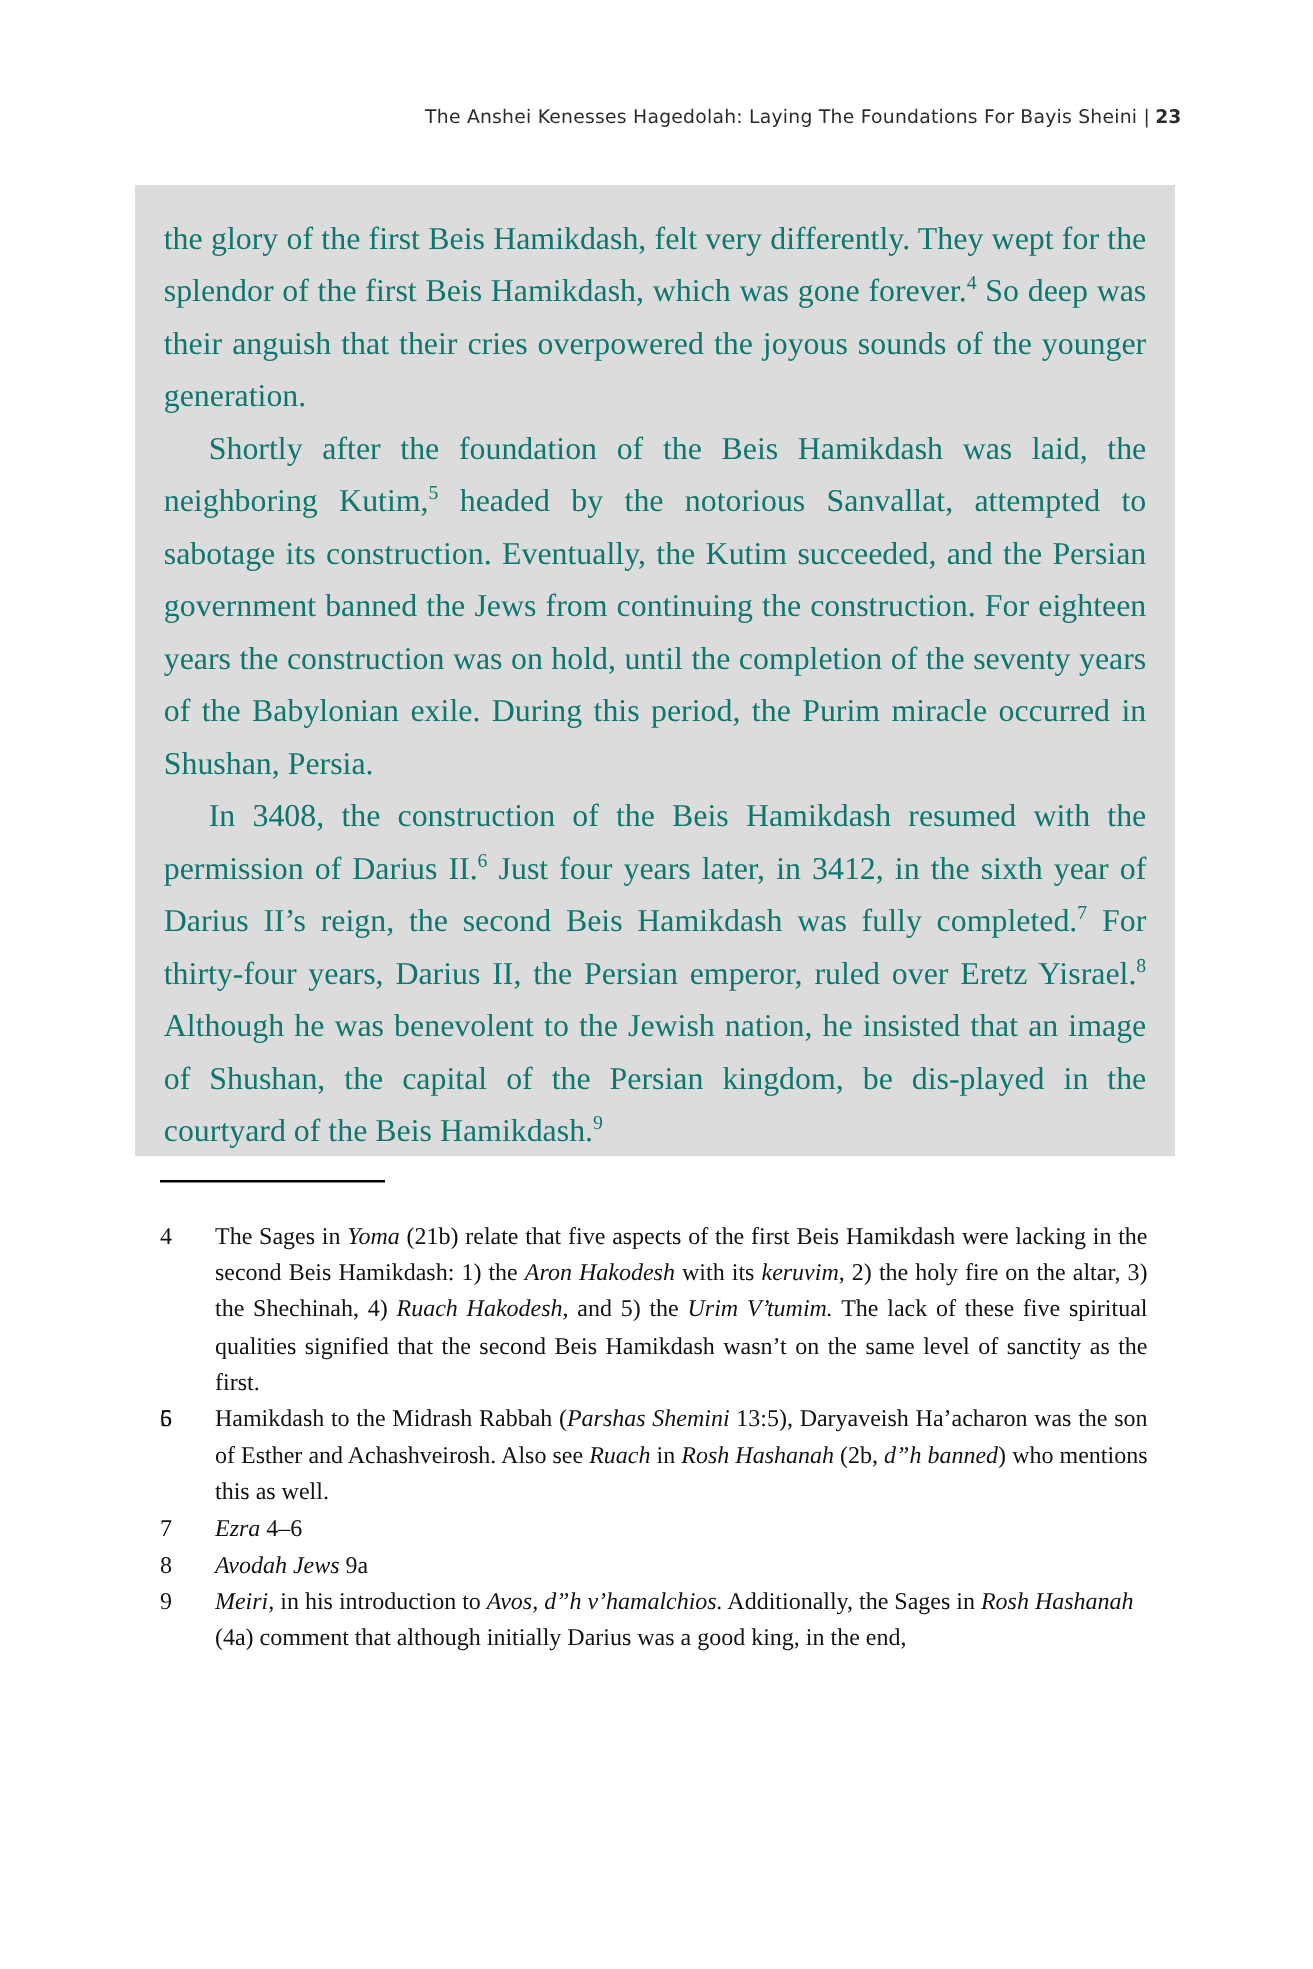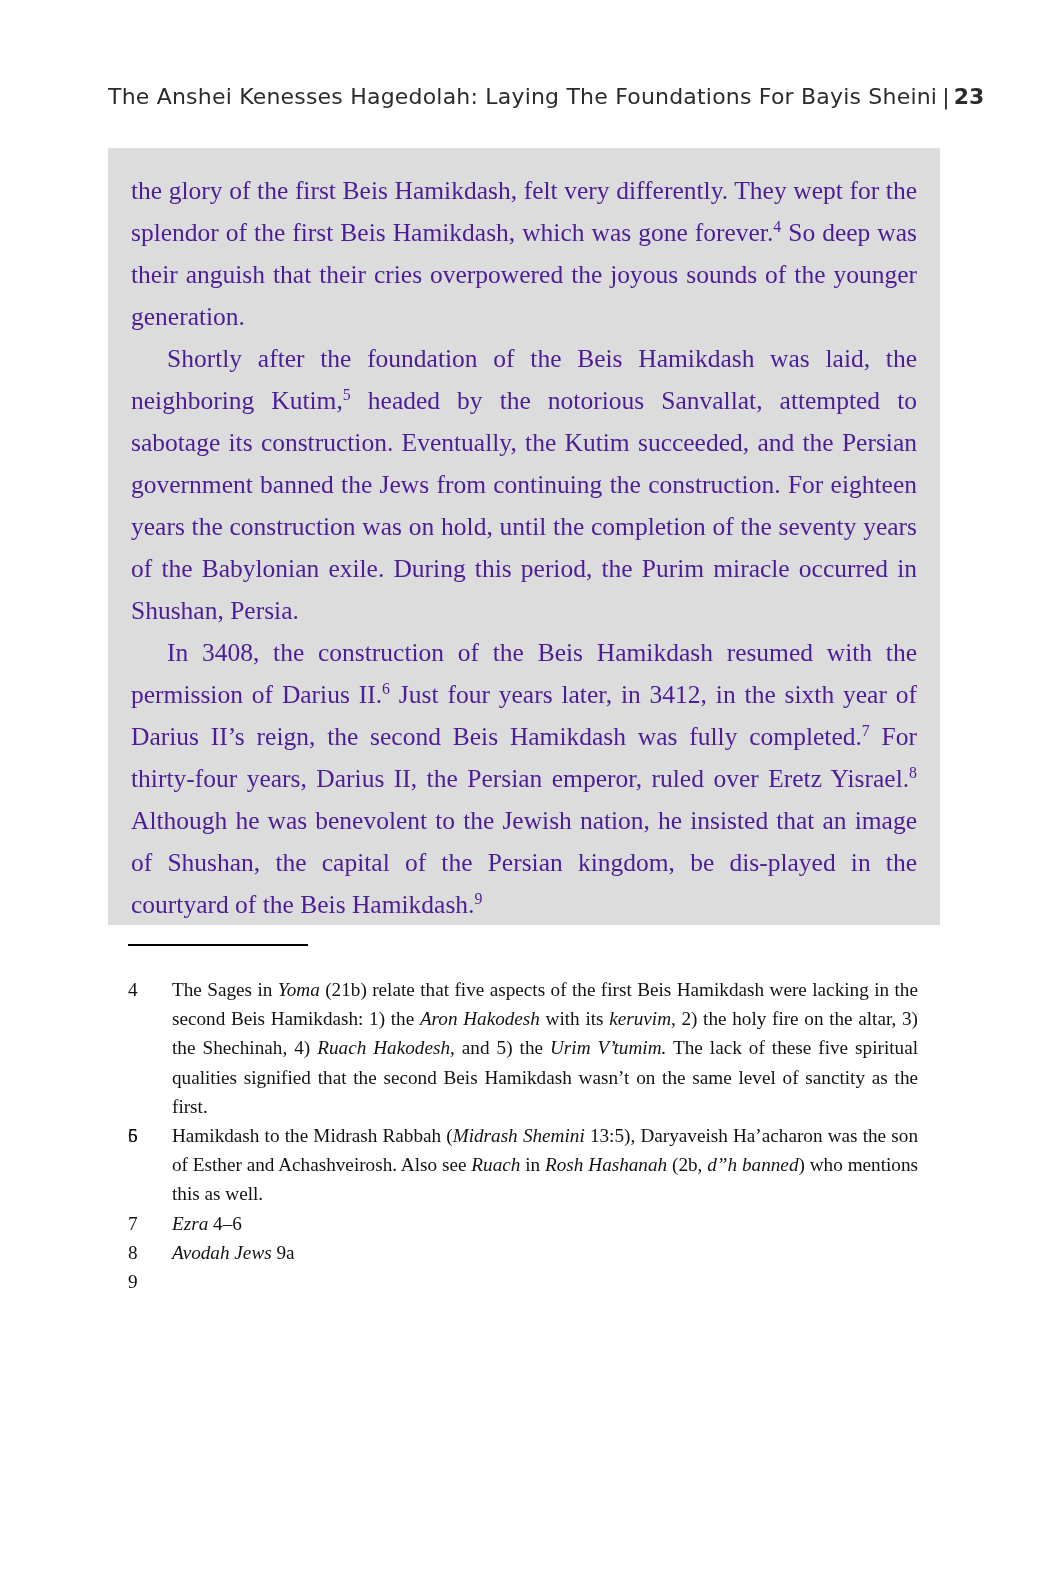--- a/index.html
+++ b/index.html
@@ -15,22 +15,23 @@
     color: #1a1a1a;
     overflow: hidden;
   }
 
   
   #running-header {
     position: absolute;
     left: 108px;
     top: 84px;
     width: 837px;
+    text-align: right;
     font-family: "DejaVu Sans", "Liberation Sans", sans-serif;
-    font-size: 22px;
+    font-size: 15px;
     font-weight: 300;
     letter-spacing: 0.2px;
     color: #2b2b2b;
     white-space: nowrap;
   }
   #running-header .hdr-title { font-weight: 400; }
   #running-header .hdr-sep {
     padding: 0 4px 0 5px;
     font-weight: 400;
     color: #2b2b2b;
@@ -51,21 +52,21 @@
     box-sizing: border-box;
     padding: 22px 23px 0 23px;
   }
   #shaded-body .body-para {
     margin: 0;
     font-size: 25.5px;
     line-height: 42px;
     text-align: justify;
     text-justify: inter-word;
     hyphens: manual;
-    color: #4c1d95;
+    color: #0f766e;
   }
   #shaded-body .body-para.indented { text-indent: 36px; }
   #shaded-body .body-para .fn-ref {
     font-size: 0.62em;
     vertical-align: super;
     line-height: 0;
   }
 
   
   #footnote-rule {
@@ -117,17 +118,17 @@
     <p class="body-para"><span>the glory of the first Beis Hamikdash, felt very differently. They wept for the splendor of the first Beis Hamikdash, which was gone forever.</span><sup class="fn-ref">4</sup><span> So deep was their anguish that their cries overpowered the joyous sounds of the younger generation.</span></p>
     <p class="body-para indented"><span>Shortly after the foundation of the Beis Hamikdash was laid, the neighboring Kutim,</span><sup class="fn-ref">5</sup><span> headed by the notorious Sanvallat, attempted to sabotage its construction. Eventually, the Kutim succeeded, and the Persian government banned the Jews from continuing the construction. For eighteen years the construction was on hold, until the completion of the seventy years of the Babylonian exile. During this period, the Purim miracle occurred in Shushan, Persia.</span></p>
     <p class="body-para indented"><span>In 3408, the construction of the Beis Hamikdash resumed with the permission of Darius II.</span><sup class="fn-ref">6</sup><span> Just four years later, in 3412, in the sixth year of Darius II’s reign, the second Beis Hamikdash was fully completed.</span><sup class="fn-ref">7</sup><span> For thirty-four years, Darius II, the Persian emperor, ruled over Eretz Yisrael.</span><sup class="fn-ref">8</sup><span> Although he was benevolent to the Jewish nation, he insisted that an image of Shushan, the capital of the Persian kingdom, be dis-played in the courtyard of the Beis Hamikdash.</span><sup class="fn-ref">9</sup></p>
   </div>
 
 <div id="footnote-rule"></div>
 
 <div id="footnotes">
     <div class="footnote-item"><span class="footnote-number">4</span><span class="footnote-text"><span>The Sages in </span><i>Yoma</i><span> (21b) relate that five aspects of the first Beis Hamikdash were lacking in the second Beis Hamikdash: 1) the </span><i>Aron Hakodesh</i><span> with its </span><i>keruvim</i><span>, 2) the holy fire on the altar, 3) the Shechinah, 4) </span><i>Ruach Hakodesh</i><span>, and 5) the </span><i>Urim V’tumim.</i><span> The lack of these five spiritual qualities signified that the second Beis Hamikdash wasn’t on the same level of sanctity as the first.</span></span></div>
     <div class="footnote-item"><span class="footnote-number">5</span></div>
-    <div class="footnote-item"><span class="footnote-number">6</span><span class="footnote-text"><span>Hamikdash to the Midrash Rabbah (</span><i>Midrash Shemini</i><span> 13:5), Daryaveish Ha’acharon was the son of Esther and Achashveirosh. Also see </span><i>Ruach</i><span> in </span><i>Rosh Hashanah</i><span> (2b, </span><i>d”h banned</i><span>) who mentions this as well.</span></span></div>
+    <div class="footnote-item"><span class="footnote-number">6</span><span class="footnote-text"><span>Hamikdash to the Midrash Rabbah (</span><i>Parshas Shemini</i><span> 13:5), Daryaveish Ha’acharon was the son of Esther and Achashveirosh. Also see </span><i>Ruach</i><span> in </span><i>Rosh Hashanah</i><span> (2b, </span><i>d”h banned</i><span>) who mentions this as well.</span></span></div>
     <div class="footnote-item"><span class="footnote-number">7</span><span class="footnote-text"><i>Ezra</i><span> 4–6</span></span></div>
     <div class="footnote-item"><span class="footnote-number">8</span><span class="footnote-text"><i>Avodah Jews</i><span> 9a</span></span></div>
-    <div class="footnote-item"><span class="footnote-number">9</span></div>
+    <div class="footnote-item"><span class="footnote-number">9</span><span class="footnote-text"><i>Meiri,</i><span> in his introduction to </span><i>Avos, d”h v’hamalchios.</i><span> Additionally, the Sages in </span><i>Rosh Hashanah</i><span> (4a) comment that although initially Darius was a good king, in the end,</span></span></div>
   </div>
 
 </body></html>

